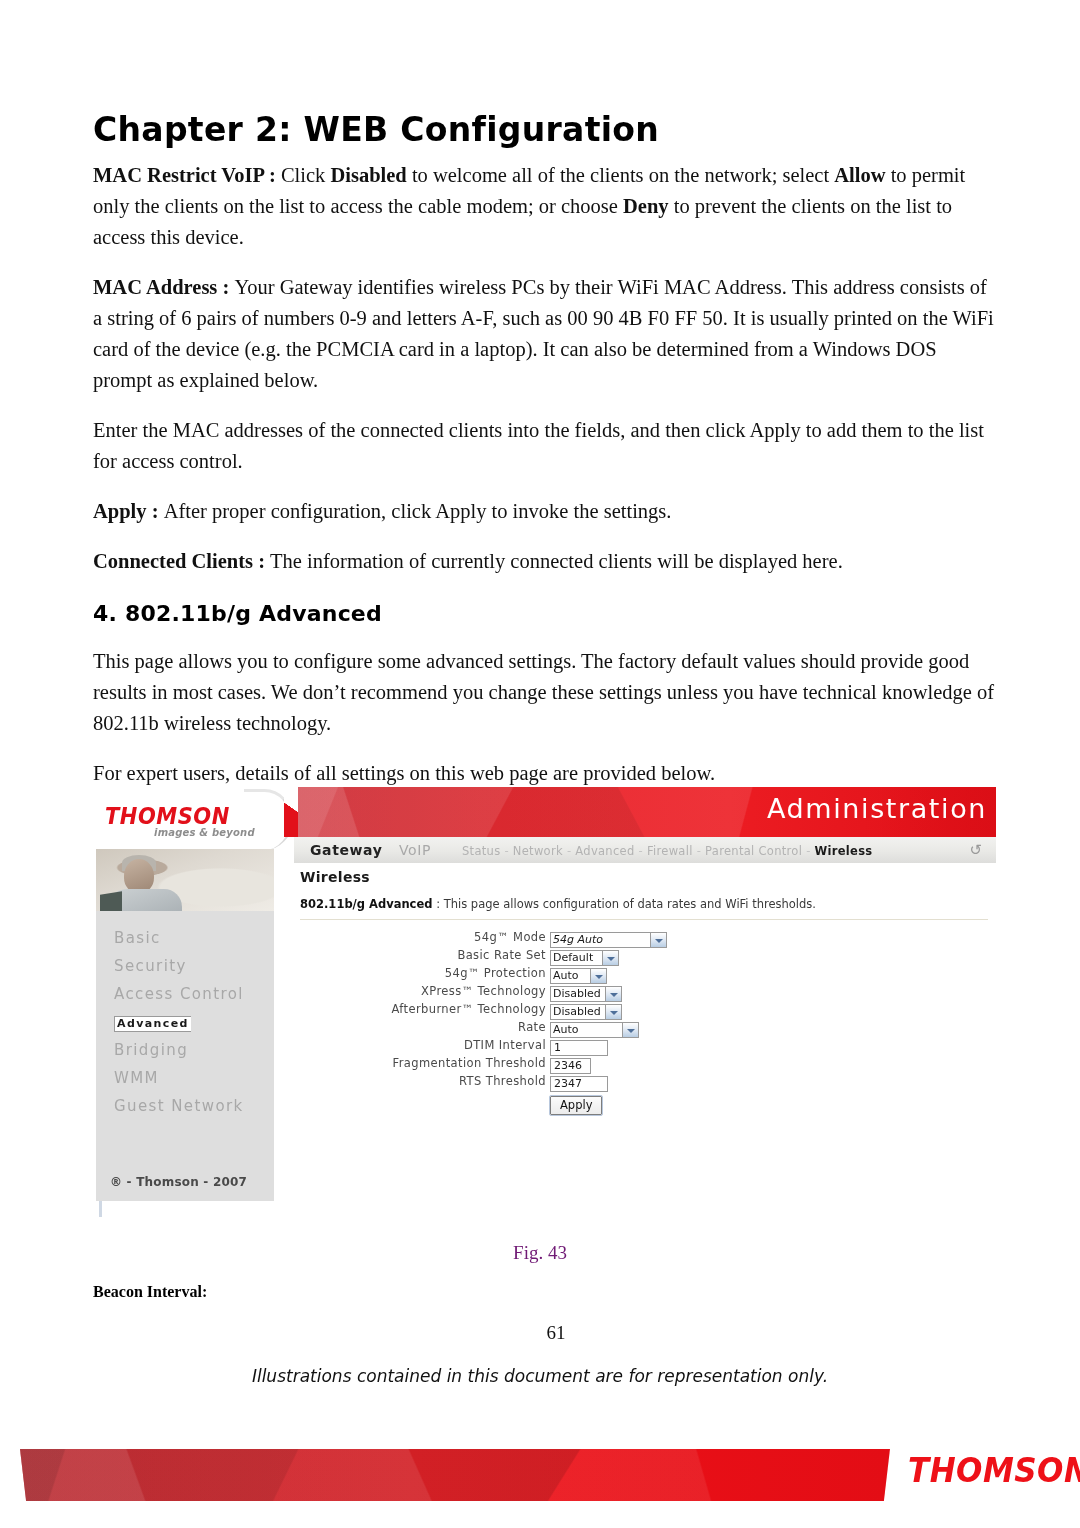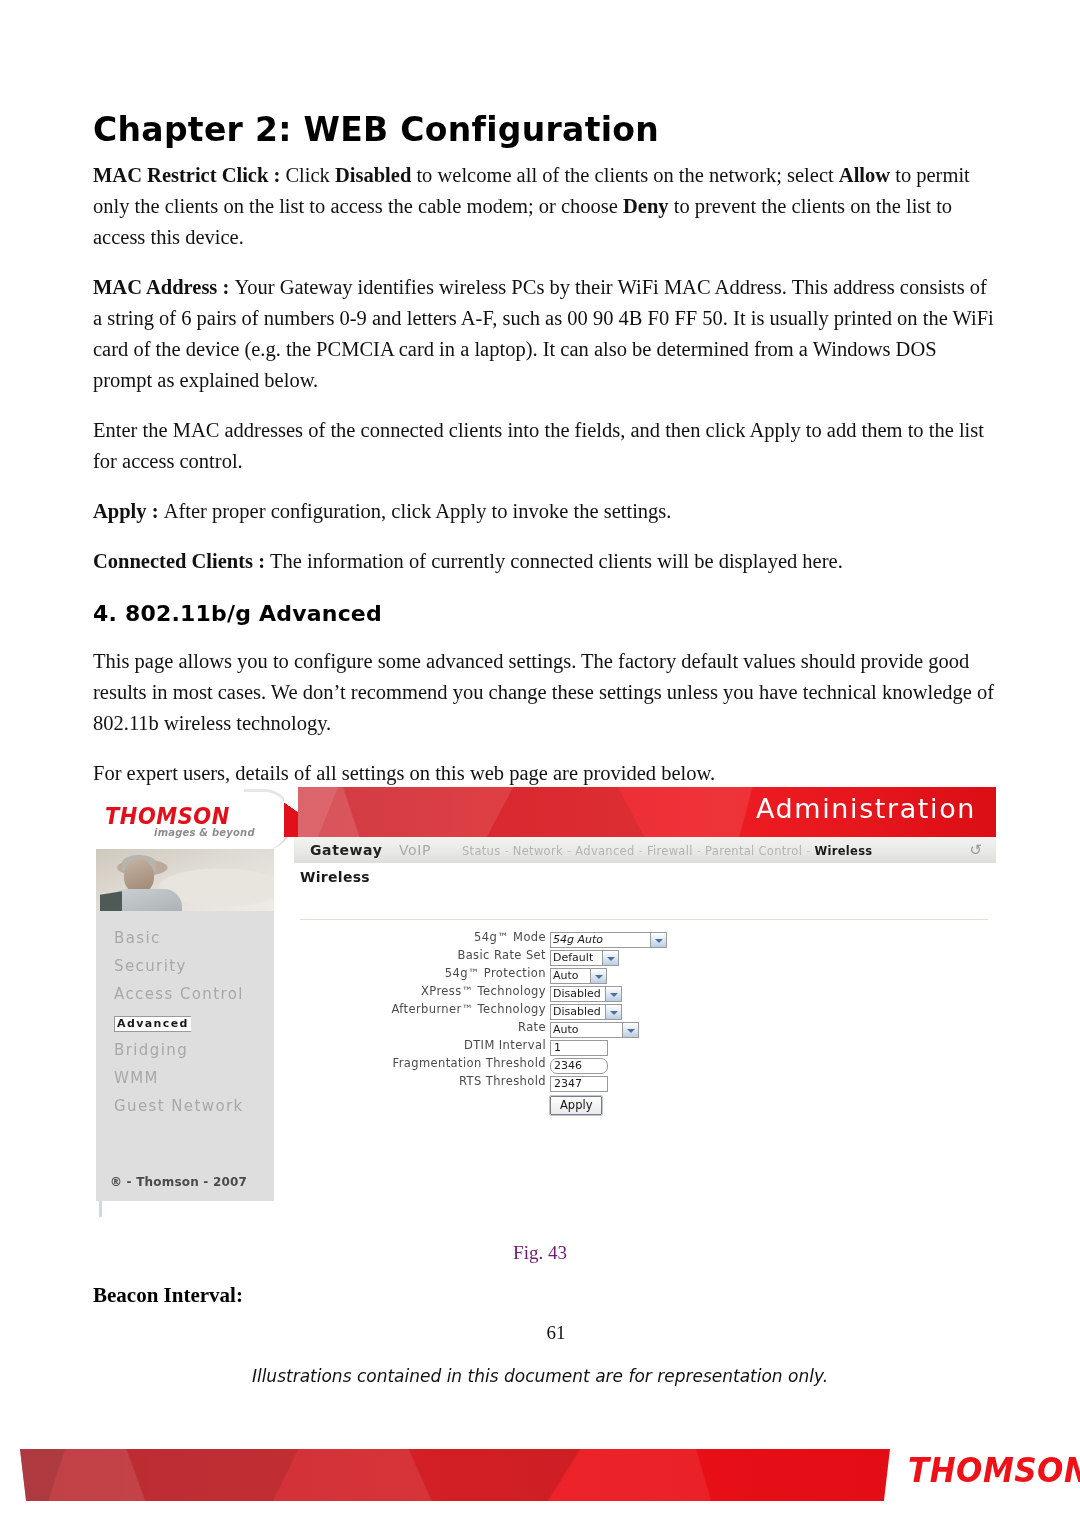--- a/index.html
+++ b/index.html
@@ -85,21 +85,21 @@
       linear-gradient(62deg, rgba(0,0,0,.07) 0 48%, rgba(0,0,0,0) 48.2% 60%),
       linear-gradient(105deg, rgba(255,255,255,.10) 0 64%, rgba(0,0,0,0) 64.2% 76%),
       linear-gradient(90deg, #d6101a 0%, #e8141c 30%, #ec1c22 62%, #e01018 100%);
   }
   .banner-fadeR {
     position: absolute; right: 0; top: 0; width: 120px; height: 50px;
     background: linear-gradient(90deg, rgba(236,28,34,0) 0%, rgba(215,12,20,.55) 100%);
   }
   .admin-word {
     position: absolute;
-    right: 20px;
+    right: 9px;
     top: 6px;
     font-family: "DejaVu Sans", sans-serif;
     font-size: 27px;
     color: #ffffff;
     letter-spacing: 1.6px;
     font-weight: 400;
     text-align: center;
   }
 
   
@@ -352,21 +352,21 @@
     width: 1080px;
     text-align: center;
     font-family: "Liberation Serif", serif;
     font-size: 19px;
     color: #701a75;
   }
   .beacon {
     position: absolute;
     left: 93px; top: 1283px;
     font-family: "Liberation Serif", serif;
-    font-size: 21px;
+    font-size: 16px;
     font-weight: bold;
     color: #000;
   }
   .pagenum {
     position: absolute;
     left: 16px; top: 1322px;
     width: 1080px;
     text-align: center;
     font-family: "Liberation Serif", serif;
     font-size: 19px;
@@ -410,21 +410,21 @@
   }
 </style>
 </head>
 <body>
 
 <div class="page">
 
   <h1 class="chapter-title">Chapter 2: WEB Configuration</h1>
 
   <div class="body-col">
-    <p class="para"><b>MAC Restrict Click : </b><span>Click </span><b>Disabled</b><span> to welcome all of the clients on the network; select </span><b>Allow</b><span> to permit only the clients on the list to access the cable modem; or choose </span><b>Deny</b><span> to prevent the clients on the list to access this device.</span></p>
+    <p class="para"><b>MAC Restrict VoIP : </b><span>Click </span><b>Disabled</b><span> to welcome all of the clients on the network; select </span><b>Allow</b><span> to permit only the clients on the list to access the cable modem; or choose </span><b>Deny</b><span> to prevent the clients on the list to access this device.</span></p>
     <p class="para"><b>MAC Address : </b><span>Your Gateway identifies wireless PCs by their WiFi MAC Address. This address consists of a string of 6 pairs of numbers 0-9 and letters A-F, such as 00 90 4B F0 FF 50. It is usually printed on the WiFi card of the device (e.g. the PCMCIA card in a laptop). It can also be determined from a Windows DOS prompt as explained below.</span></p>
     <p class="para"><span>Enter the MAC addresses of the connected clients into the fields, and then click Apply to add them to the list for access control.</span></p>
     <p class="para"><b>Apply : </b><span>After proper configuration, click Apply to invoke the settings.</span></p>
     <p class="para"><b>Connected Clients : </b><span>The information of currently connected clients will be displayed here.</span></p>
 
     <h2 class="section-head">4. 802.11b/g Advanced</h2>
 
     <p class="para">This page allows you to configure some advanced settings. The factory default values should provide good results in most cases. We don’t recommend you change these settings unless you have technical knowledge of 802.11b wireless technology.</p>
     <p class="para">For expert users, details of all settings on this web page are provided below.</p>
   </div>
@@ -458,20 +458,21 @@
         <div class="laptop"></div>
       </div>
 
       <div class="sidebar"><div class="side-item" style="top: 186px;">Guest Network</div><div class="side-item" style="top: 158px;">WMM</div><div class="side-item" style="top: 130px;">Bridging</div><div class="side-item sel" style="top: 102px;">Advanced</div><div class="side-item" style="top: 74px;">Access Control</div><div class="side-item" style="top: 46px;">Security</div><div class="side-item" style="top: 18px;">Basic</div>
         <div class="side-copy">® - Thomson - 2007</div>
       </div>
       <div class="side-tick"></div>
 
       <div class="content">
         <div class="content-title">Wireless</div>
+        <div class="content-desc"><b>802.11b/g Advanced</b><span>  :  This page allows configuration of data rates and WiFi thresholds.</span></div>
         <div class="content-rule"></div>
         <div class="form">
             <div class="frow">
               <div class="flabel">54g™ Mode</div>
               <div class="fctl"><div class="sel" style="width: 100px; font-style: italic;"><span class="txt">54g Auto</span><span class="arrowbox"></span></div></div>
             </div>
             <div class="frow">
               <div class="flabel">Basic Rate Set</div>
               <div class="fctl"><div class="sel" style="width: 52px;"><span class="txt">Default</span><span class="arrowbox"></span></div></div>
             </div>
@@ -490,21 +491,21 @@
             <div class="frow">
               <div class="flabel">Rate</div>
               <div class="fctl"><div class="sel" style="width: 72px;"><span class="txt">Auto</span><span class="arrowbox"></span></div></div>
             </div>
             <div class="frow">
               <div class="flabel">DTIM Interval</div>
               <div class="fctl"><div class="txtin" style="width: 58px;">1</div></div>
             </div>
             <div class="frow">
               <div class="flabel">Fragmentation Threshold</div>
-              <div class="fctl"><div class="txtin" style="width: 58px; border-radius: 7px;">2346</div></div>
+              <div class="fctl"><div class="txtin" style="width: 41px;">2346</div></div>
             </div>
             <div class="frow">
               <div class="flabel">RTS Threshold</div>
               <div class="fctl"><div class="txtin" style="width: 58px;">2347</div></div>
             </div>
             <div class="frow" style="height: 24px;">
               <div class="fctl" style="top: 3px;"><span class="applybtn">Apply</span></div>
             </div>
           </div>
       </div>

